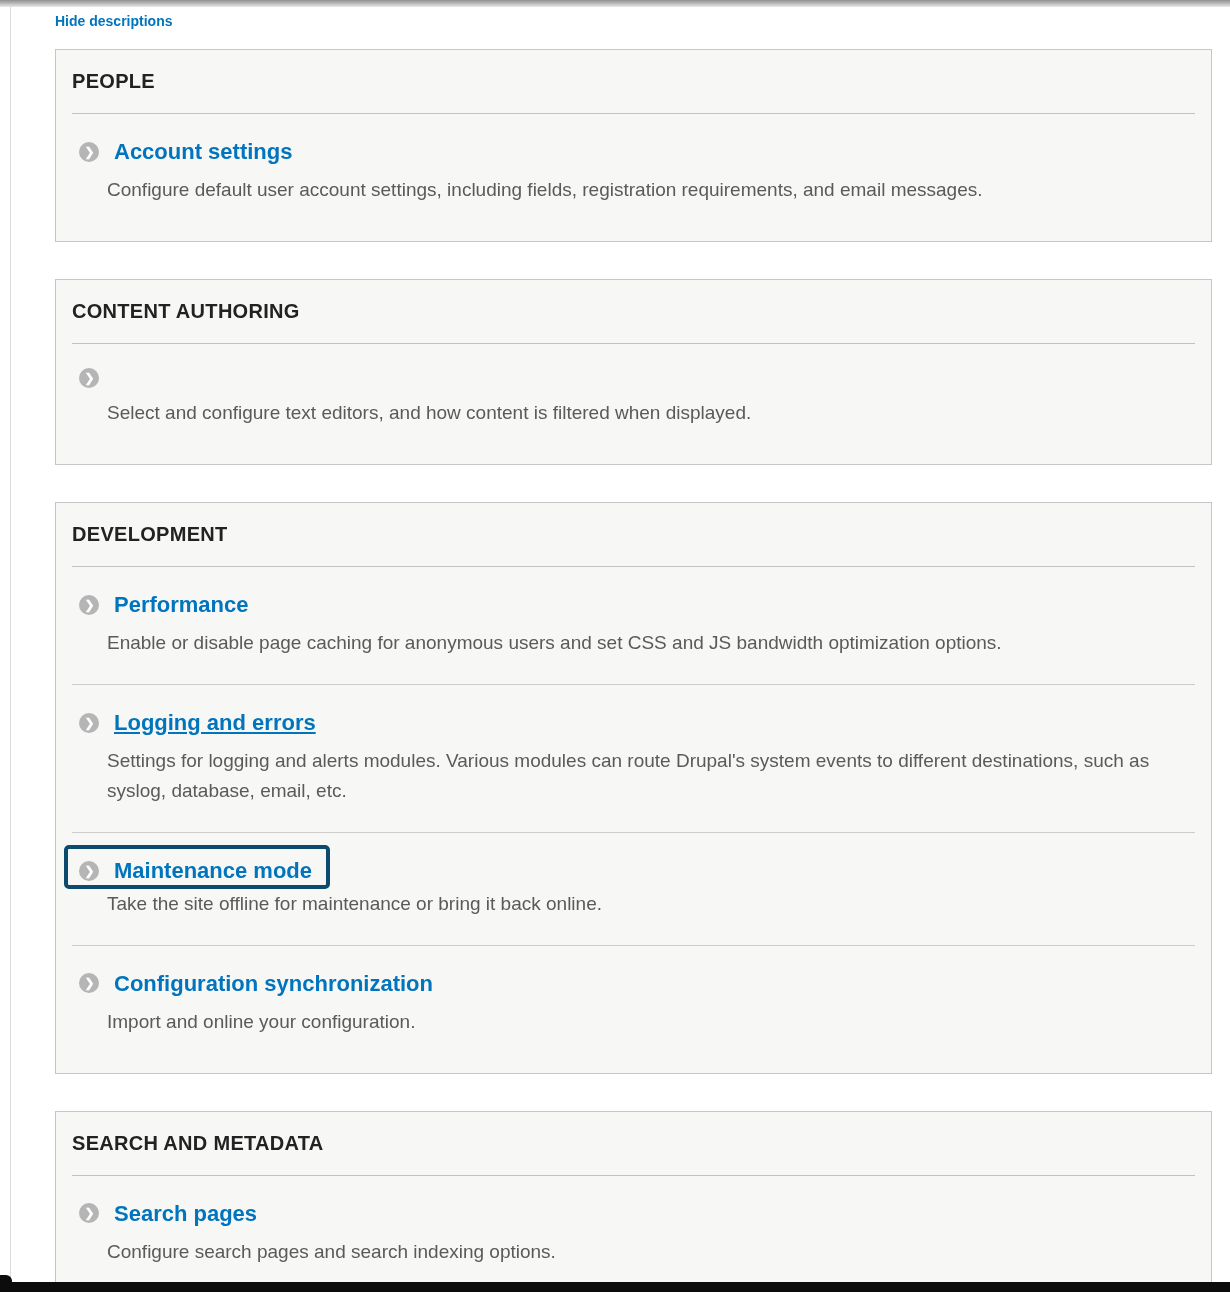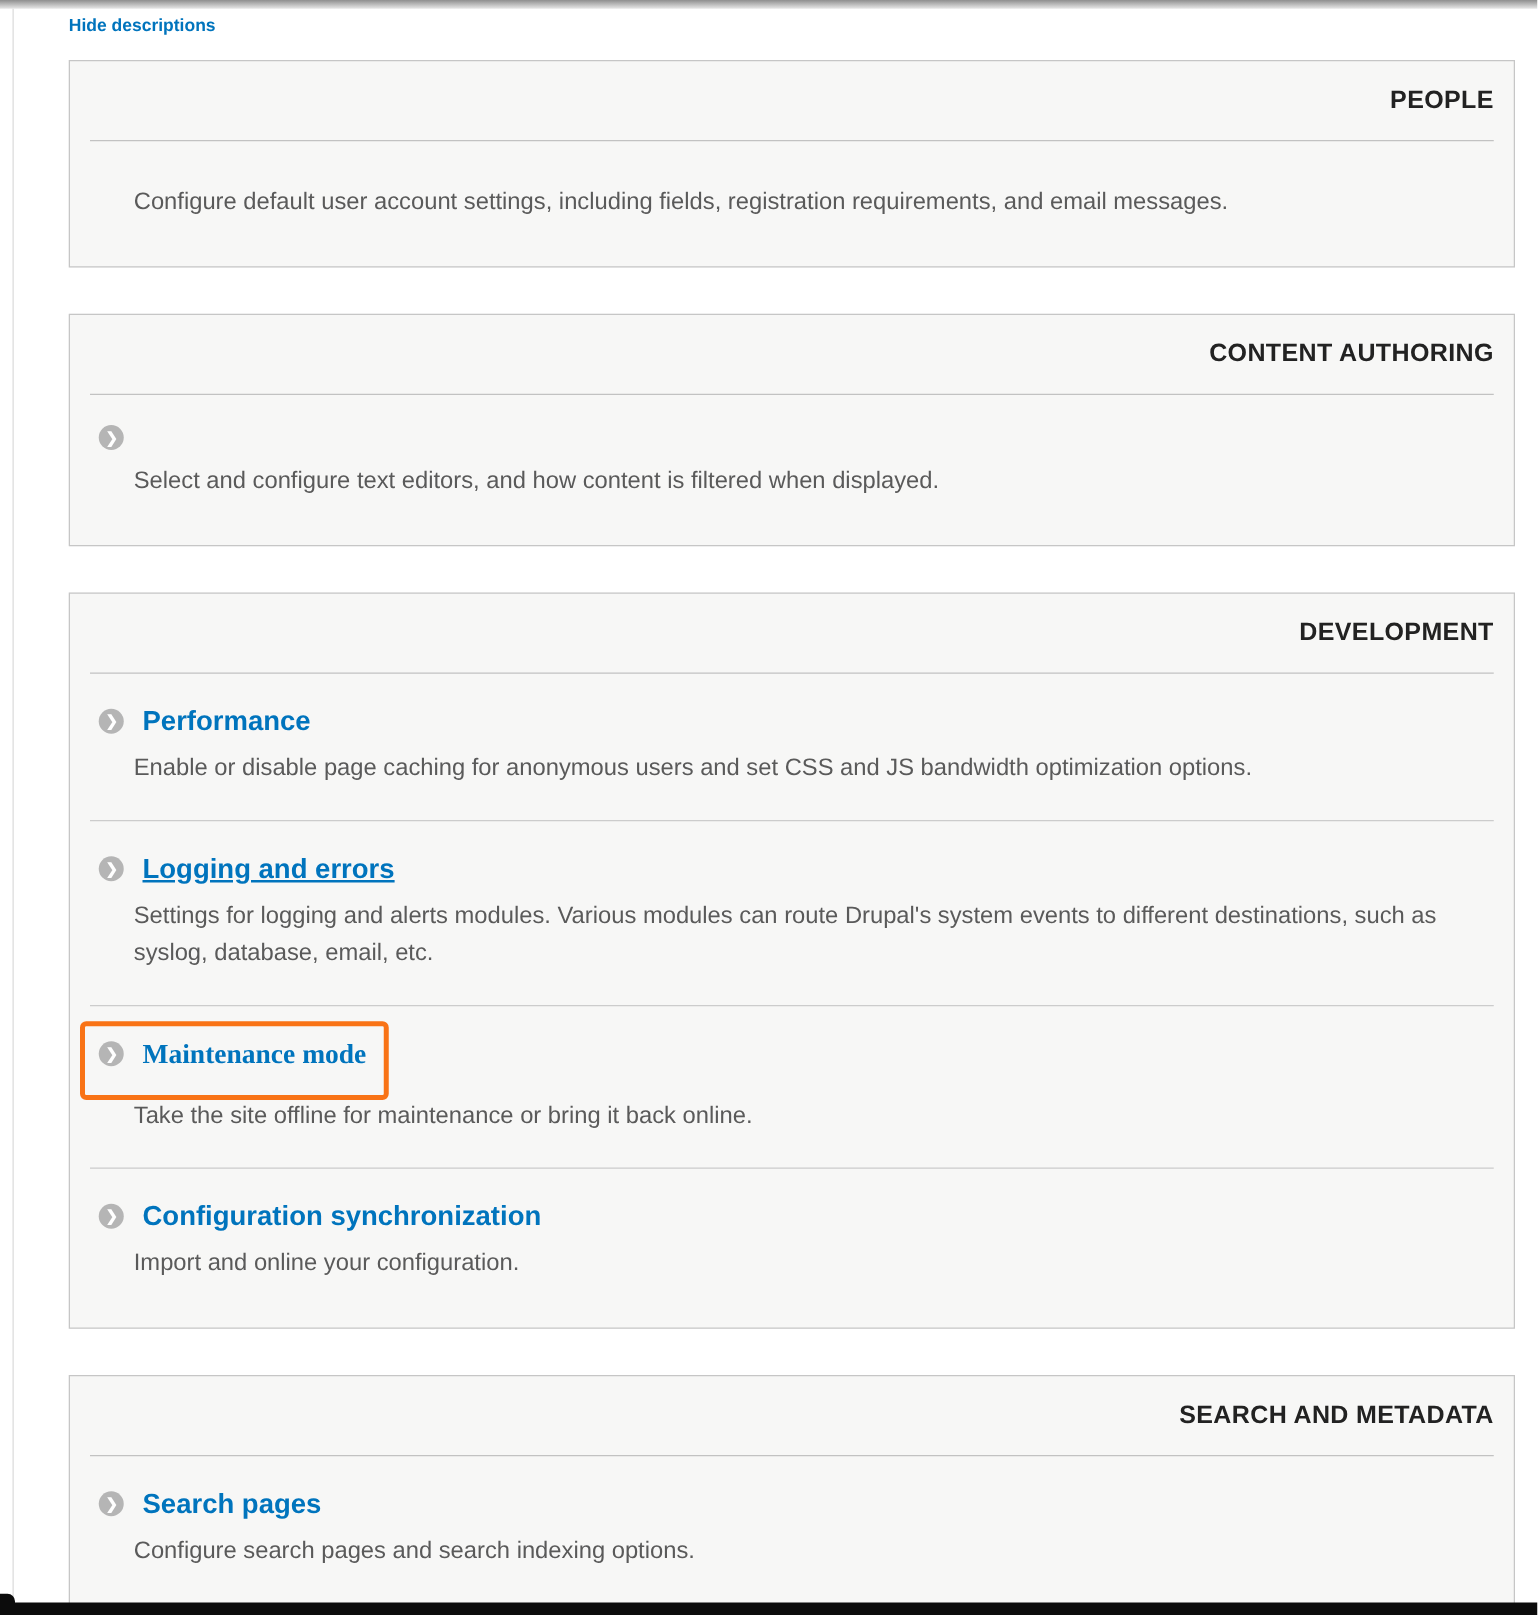--- a/index.html
+++ b/index.html
@@ -38,21 +38,20 @@
   .panel {
     background: #f7f7f6;
     border: 1px solid #c6c6c6;
     margin-bottom: 37px;
   }
   .panel-title {
     font-size: 20px; font-weight: 700; color: #222;
     letter-spacing: 0.3px;
     padding: 20px 16px 0 16px;
     line-height: 23px;
-    text-align: right;
   }
   .panel-rule {
     border: 0; border-top: 1px solid #c2c2c2;
     margin: 20px 16px 0 16px;
   }
   .items { padding: 0 16px; }
   .item { padding: 24px 0 26px 7px; }
   .item + .item { border-top: 1px solid #cccccc; }
   .item:last-child { padding-bottom: 36px; }
   .item-row {
@@ -75,44 +74,47 @@
   }
   .item.underlined .item-link { text-decoration: underline; }
   .item-desc {
     margin: 10px 0 0 28px;
     color: #5a5a5a; font-size: 19px; line-height: 30px;
     max-width: 1065px;
   }
   
   .item.highlighted .item-row {
     display: inline-flex;
-    border: 4px solid #f97316;
+    border: 4px solid #0c4a6e;
     border-radius: 5px;
-    padding: 8px 14px 20px 11px;
+    padding: 8px 14px 1px 11px;
     margin: -12px 0 -12px -15px;
     background: transparent;
-    font-family: Liberation Serif, serif;
   }
 </style>
 </head>
 <body>
 
 <div class="top-strip"></div>
 <div class="left-edge-line"></div>
 
 <div class="content">
 
   <a class="hide-link">Hide descriptions</a>
 
   
   <section class="panel">
     <h3 class="panel-title">PEOPLE</h3>
     <hr class="panel-rule">
     <div class="items">
       <div class="item">
+        <div class="item-row">
+          <span class="chev-icon"></span>
+          <a class="item-link">Account settings</a>
+        </div>
         <div class="item-desc">Configure default user account settings, including fields, registration requirements, and email messages.</div>
       </div>
     </div>
   </section>
 
   
   <section class="panel">
     <h3 class="panel-title">CONTENT AUTHORING</h3>
     <hr class="panel-rule">
     <div class="items">

